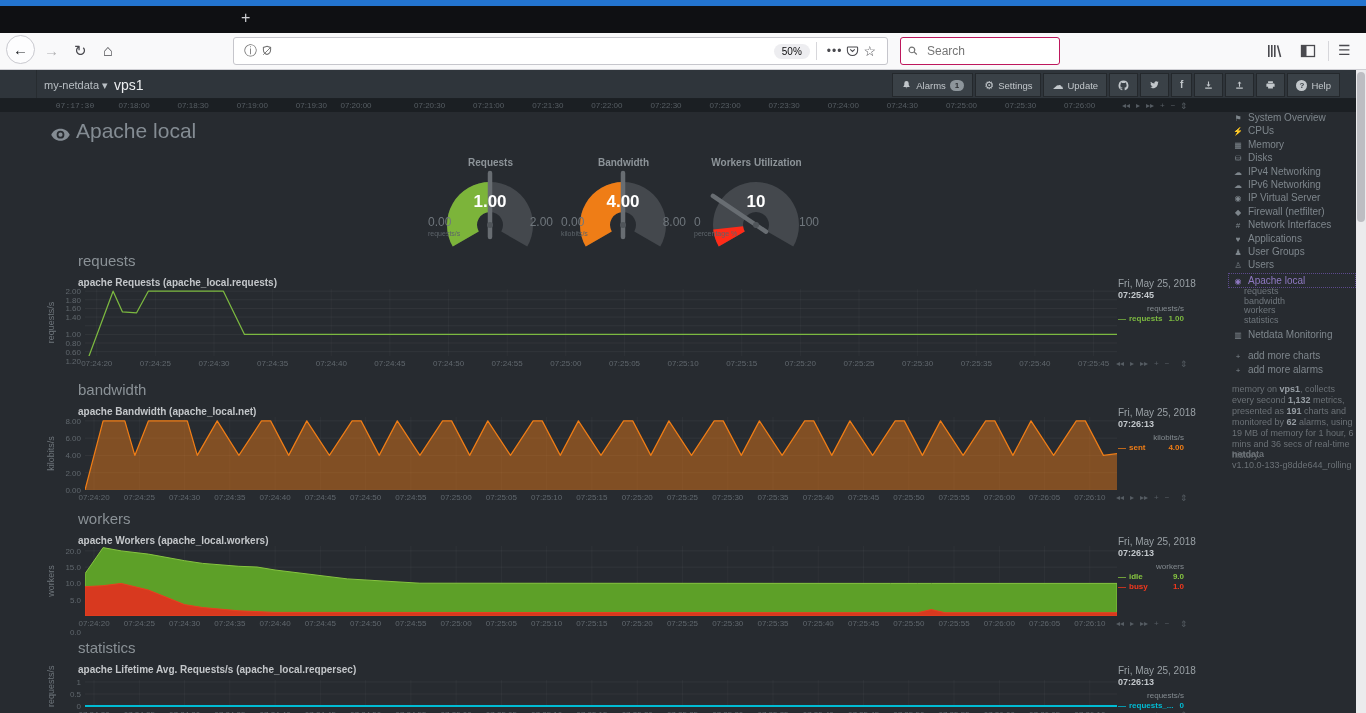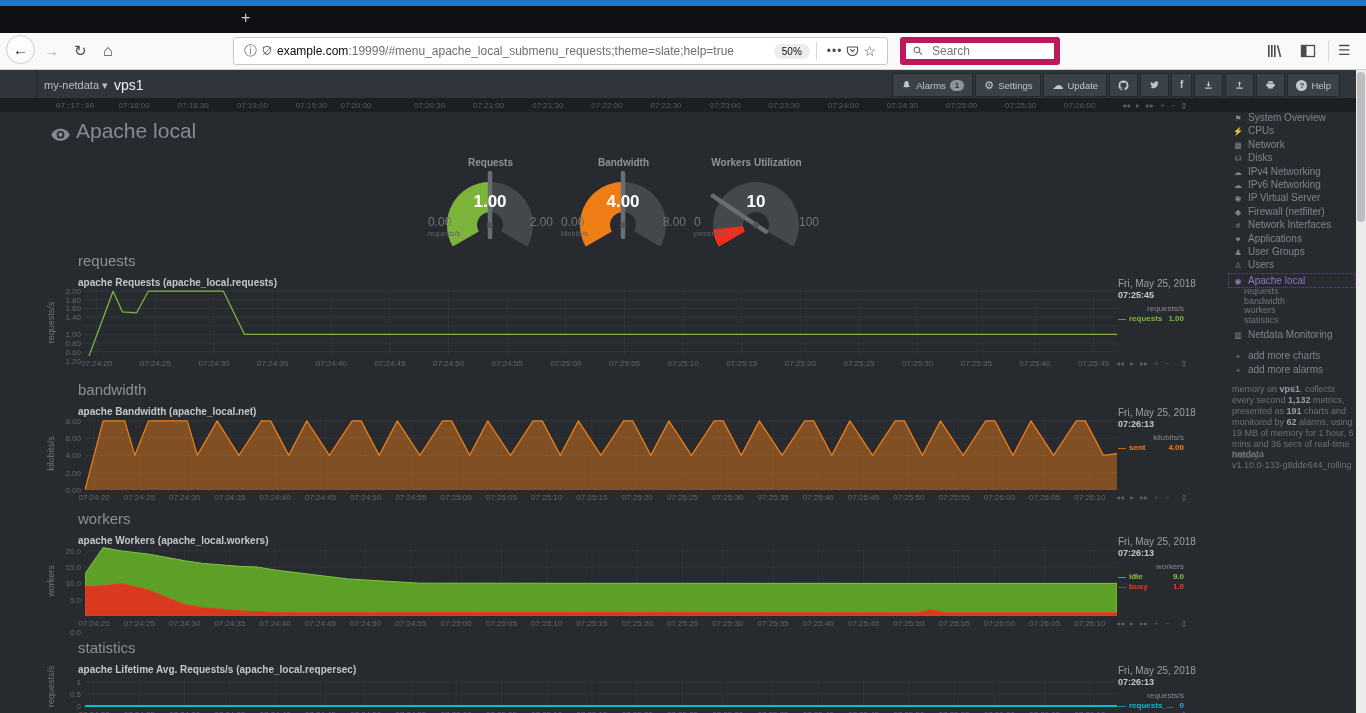--- a/index.html
+++ b/index.html
@@ -20,21 +20,21 @@
   .home{left:103px;font-size:16px}
   .urlbar{position:absolute;left:233px;top:4px;width:655px;height:28px;background:#fff;border:1px solid #c6c6cc;border-radius:3px;display:flex;align-items:center;box-sizing:border-box;padding:0 6px;font-size:12px}
   .url-info{color:#737373;font-size:13px;margin:0 4px}
   .url-text{white-space:nowrap;overflow:hidden;margin-left:4px}
   .url-domain{color:#0c0c0d}
   .url-rest{color:#6f6f74}
   .zoom-badge{margin-left:auto;background:#ededf0;border-radius:10px;padding:2px 8px;font-size:10px;color:#0c0c0d}
   .url-sep{width:1px;height:18px;background:#d7d7db;margin:0 6px}
   .url-ic{color:#4a4a4f;font-size:12px;margin:0 4px;letter-spacing:1px}
   .star{font-size:14px}
-  .searchbar{position:absolute;left:900px;top:4px;width:160px;height:28px;background:#fff;border:6px solid #be185d;border-radius:3px;display:flex;align-items:center;box-sizing:border-box;padding:0 6px}
+  .searchbar{position:absolute;left:900px;top:4px;width:160px;height:28px;background:#fff;border:1px solid #be185d;border-radius:3px;display:flex;align-items:center;box-sizing:border-box;padding:0 6px}
   .searchbar input{border:none;outline:none;font-size:12px;color:#333;width:110px;margin-left:6px;font-family:"Liberation Sans",sans-serif;background:transparent}
   .right-ic{position:absolute;top:10px}
   .tb-sep{position:absolute;left:1328px;top:8px;width:1px;height:20px;background:#d7d7db}
   .hamburger{left:1338px;font-size:14px;top:9px}
   
   .nd-navbar{position:absolute;top:70px;left:0;width:1356px;height:29px;background:#2f353b;border-bottom:1px solid #1c2024;box-sizing:border-box}
   .nd-corner{position:absolute;left:0;top:0;width:36px;height:28px;border-right:1px solid #272c30}
   .brand{position:absolute;left:44px;top:9px;font-size:11px;color:#b9bfc4;cursor:default}
   .host{position:absolute;left:114px;top:7px;font-size:14px;color:#eceef0}
   .nd-buttons{position:absolute;right:16px;top:3px;display:flex;gap:2px}
@@ -101,21 +101,20 @@
   <span class="backbtn">←</span>
   <span class="tool-ic fwd">→</span>
   <span class="tool-ic reload">↻</span>
   <span class="tool-ic home">⌂</span>
   <div class="urlbar">
     <span class="url-info">ⓘ</span>
     <svg width="12" height="12" viewBox="0 0 16 16">
         <path d="M8 1.8l4.8 1.5v3.1c0 2.9-2 5.4-4.8 6.3-2.8-.9-4.8-3.4-4.8-6.3V3.3z" fill="none" stroke="#737373" stroke-width="1.4"></path>
         <line x1="3" y1="13" x2="13" y2="3" stroke="#737373" stroke-width="1.2"></line>
       </svg>
-    <span class="url-text"><span class="url-domain">example.com</span><span class="url-rest">:19999/#menu_apache_local_submenu_requests;theme=slate;help=true</span></span>
     <span class="zoom-badge">50%</span>
     <span class="url-sep"></span>
     <span class="url-ic">•••</span>
     <svg width="13" height="13" viewBox="0 0 16 16">
         <path d="M2.7 2.5h10.6c.6 0 1 .45 1 1v3.2A6.3 6.3 0 0 1 1.7 6.7V3.5c0-.55.45-1 1-1z" fill="none" stroke="#4a4a4f" stroke-width="1.3"></path>
         <path d="M5.2 5.4L8 8l2.8-2.6" fill="none" stroke="#4a4a4f" stroke-width="1.3"></path>
       </svg>
     <span class="url-ic star">☆</span>
   </div>
   <div class="searchbar">
@@ -589,21 +588,21 @@
         <span>▸▸</span>
         <span>+</span>
         <span>−</span>
       </div>
       <span class="resize" style="top: 71px;">⇕</span>
     </div>
   </div>
 <div class="nd-sidebar" id="nd-sidebar">
     <div class="sb-item" style="top: 4px;"><span class="sb-icon">⚑</span><span>System Overview</span></div>
     <div class="sb-item" style="top: 17.4px;"><span class="sb-icon">⚡</span><span>CPUs</span></div>
-    <div class="sb-item" style="top: 30.8px;"><span class="sb-icon">▦</span><span>Network</span></div>
+    <div class="sb-item" style="top: 30.8px;"><span class="sb-icon">▦</span><span>Memory</span></div>
     <div class="sb-item" style="top: 44.2px;"><span class="sb-icon">⛁</span><span>Disks</span></div>
     <div class="sb-item" style="top: 57.6px;"><span class="sb-icon">☁</span><span>IPv4 Networking</span></div>
     <div class="sb-item" style="top: 71px;"><span class="sb-icon">☁</span><span>IPv6 Networking</span></div>
     <div class="sb-item" style="top: 84.4px;"><span class="sb-icon">◉</span><span>IP Virtual Server</span></div>
     <div class="sb-item" style="top: 97.8px;"><span class="sb-icon">◆</span><span>Firewall (netfilter)</span></div>
     <div class="sb-item" style="top: 111.2px;"><span class="sb-icon">#</span><span>Network Interfaces</span></div>
     <div class="sb-item" style="top: 124.6px;"><span class="sb-icon">♥</span><span>Applications</span></div>
     <div class="sb-item" style="top: 138px;"><span class="sb-icon">♟</span><span>User Groups</span></div>
     <div class="sb-item" style="top: 151.4px;"><span class="sb-icon">♙</span><span>Users</span></div>
     <div class="sb-item active" style="top: 164.8px;"><span class="sb-icon">◉</span><span>Apache local</span></div>

